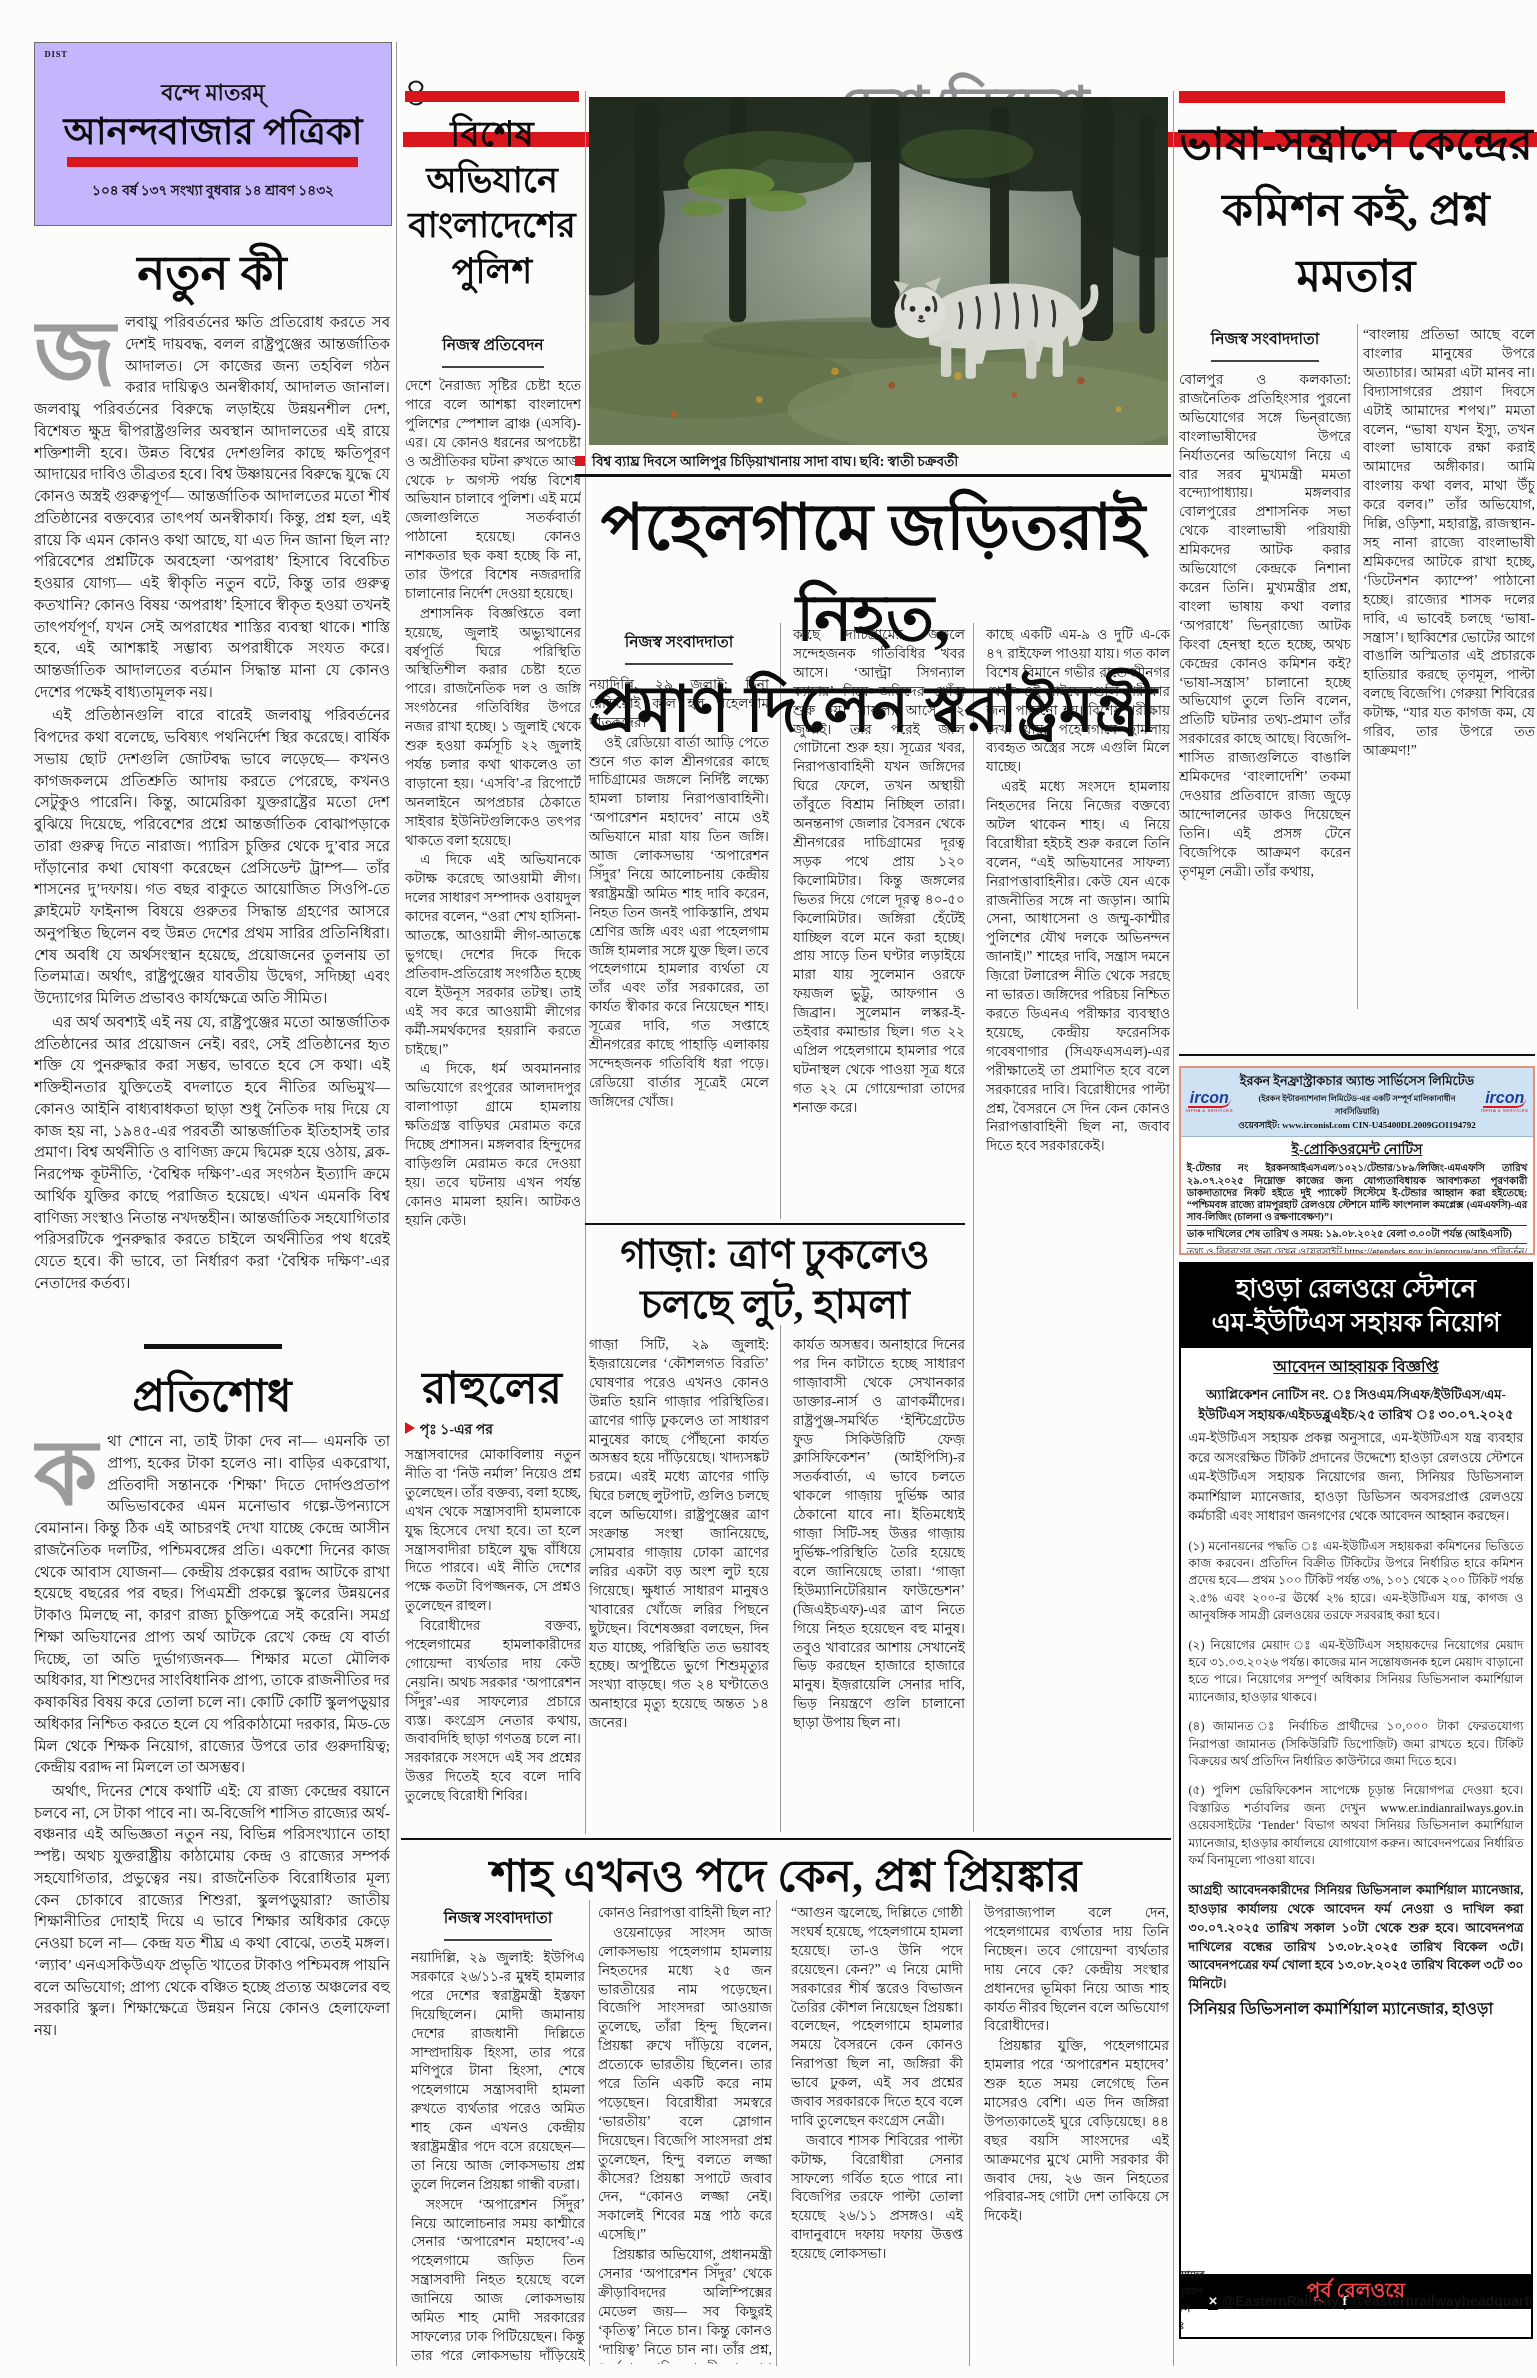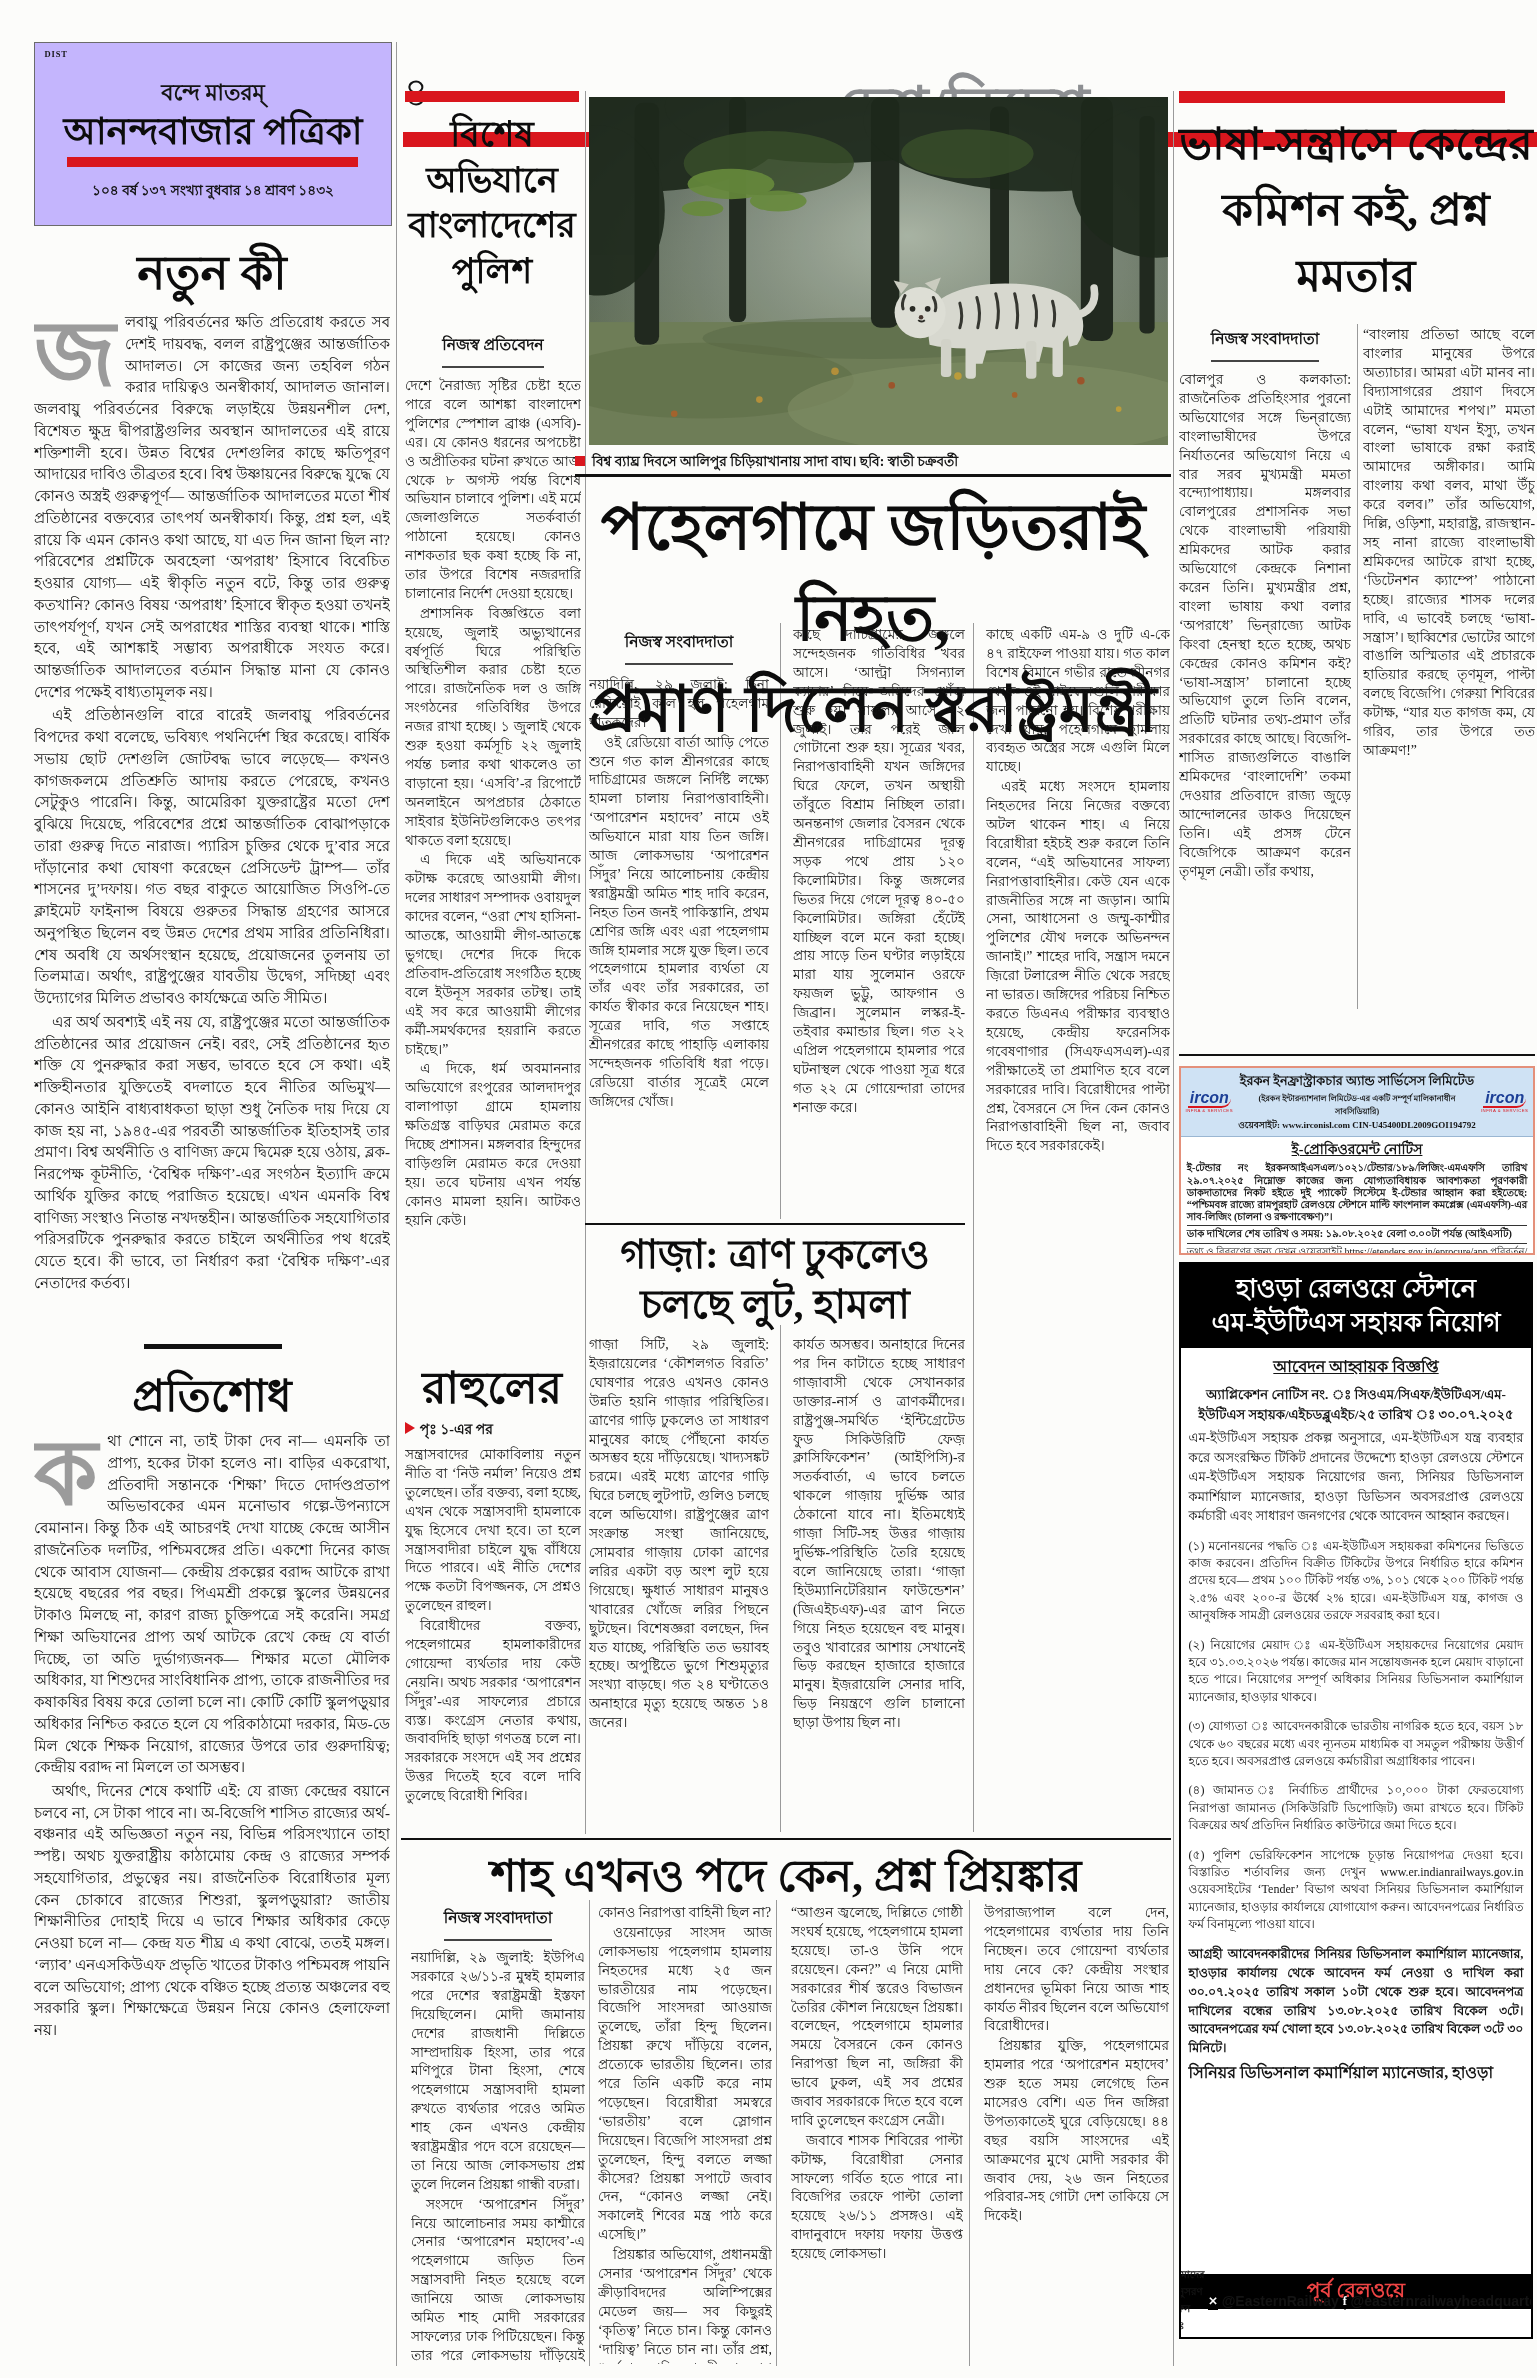--- a/index.html
+++ b/index.html
@@ -288,21 +288,20 @@
       <div>হাওড়া রেলওয়ে স্টেশনে</div>
       <div>এম-ইউটিএস সহায়ক নিয়োগ</div>
     </div>
     <div style="padding:5.7px 7.6px 0 7.6px;">
       <div class="center" style="font-size:16px;font-weight:bold;margin-bottom:3.8px;"><span class="u">আবেদন আহ্বায়ক বিজ্ঞপ্তি</span></div>
       <div class="center" style="font-size:13.2px;font-weight:bold;line-height:1.5;margin-bottom:3.8px;">অ্যাপ্লিকেশন নোটিস নং. ঃ সিওএম/সিএফ/ইউটিএস/এম-ইউটিএস সহায়ক/এইচডব্লুএইচ/২৫  তারিখ ঃ ৩০.০৭.২০২৫</div>
       <div class="small-just" style="font-size:13px;line-height:1.5;margin-bottom:9px;">এম-ইউটিএস সহায়ক প্রকল্প অনুসারে, এম-ইউটিএস যন্ত্র ব্যবহার করে অসংরক্ষিত টিকিট প্রদানের উদ্দেশ্যে হাওড়া রেলওয়ে স্টেশনে এম-ইউটিএস সহায়ক নিয়োগের জন্য, সিনিয়র ডিভিসনাল কমার্শিয়াল ম্যানেজার, হাওড়া ডিভিসন অবসরপ্রাপ্ত রেলওয়ে কর্মচারী এবং সাধারণ জনগণের থেকে আবেদন আহ্বান করছেন।</div>
       <div class="small-just" style="font-size:12px;line-height:1.45;">
           <p>(১) মনোনয়নের পদ্ধতি ঃ এম-ইউটিএস সহায়করা কমিশনের ভিত্তিতে কাজ করবেন। প্রতিদিন বিক্রীত টিকিটের উপরে নির্ধারিত হারে কমিশন প্রদেয় হবে— প্রথম ১০০ টিকিট পর্যন্ত ৩%, ১০১ থেকে ২০০ টিকিট পর্যন্ত ২.৫% এবং ২০০-র ঊর্ধ্বে ২% হারে। এম-ইউটিএস যন্ত্র, কাগজ ও আনুষঙ্গিক সামগ্রী রেলওয়ের তরফে সরবরাহ করা হবে।</p>
           <p>(২) নিয়োগের মেয়াদ ঃ এম-ইউটিএস সহায়কদের নিয়োগের মেয়াদ হবে ৩১.০৩.২০২৬ পর্যন্ত। কাজের মান সন্তোষজনক হলে মেয়াদ বাড়ানো হতে পারে। নিয়োগের সম্পূর্ণ অধিকার সিনিয়র ডিভিসনাল কমার্শিয়াল ম্যানেজার, হাওড়ার থাকবে।</p>
-          <p>(৩) যোগ্যতা ঃ আবেদনকারীকে ভারতীয় নাগরিক হতে হবে, বয়স ১৮ থেকে ৬০ বছরের মধ্যে এবং ন্যূনতম মাধ্যমিক বা সমতুল পরীক্ষায় উত্তীর্ণ হতে হবে। অবসরপ্রাপ্ত রেলওয়ে কর্মচারীরা অগ্রাধিকার পাবেন।</p>
           <p>(৪) জামানত ঃ নির্বাচিত প্রার্থীদের ১০,০০০ টাকা ফেরতযোগ্য নিরাপত্তা জামানত (সিকিউরিটি ডিপোজ়িট) জমা রাখতে হবে। টিকিট বিক্রয়ের অর্থ প্রতিদিন নির্ধারিত কাউন্টারে জমা দিতে হবে।</p>
           <p>(৫) পুলিশ ভেরিফিকেশন সাপেক্ষে চূড়ান্ত নিয়োগপত্র দেওয়া হবে। বিস্তারিত শর্তাবলির জন্য দেখুন www.er.indianrailways.gov.in ওয়েবসাইটের ‘Tender’ বিভাগ অথবা সিনিয়র ডিভিসনাল কমার্শিয়াল ম্যানেজার, হাওড়ার কার্যালয়ে যোগাযোগ করুন। আবেদনপত্রের নির্ধারিত ফর্ম বিনামূল্যে পাওয়া যাবে।</p>
         </div>
       <div class="small-just" style="font-size:12.5px;line-height:1.5;font-weight:bold;margin-top:5.7px;">আগ্রহী আবেদনকারীদের সিনিয়র ডিভিসনাল কমার্শিয়াল ম্যানেজার, হাওড়ার কার্যালয় থেকে আবেদন ফর্ম নেওয়া ও দাখিল করা ৩০.০৭.২০২৫ তারিখ সকাল ১০টা থেকে শুরু হবে। আবেদনপত্র দাখিলের বন্ধের তারিখ ১৩.০৮.২০২৫ তারিখ বিকেল ৩টে। আবেদনপত্রের ফর্ম খোলা হবে ১৩.০৮.২০২৫ তারিখ বিকেল ৩টে ৩০ মিনিটে।</div>
       <div style="text-align:left;font-size:16px;font-weight:bold;margin-top:1.9px;">সিনিয়র ডিভিসনাল কমার্শিয়াল ম্যানেজার, হাওড়া</div>
     </div>
     <div class="abs" style="left:0;bottom:28px;width:100%;background:#000;color:#ef4444;text-align:center;font-size:20px;font-weight:bold;padding:0.9px 0;">পূর্ব রেলওয়ে</div>
     <div class="abs" style="left:0;bottom:1.9px;width:100%;display:flex;align-items:center;justify-content:center;font-weight:bold;">
       <span style="font-size:10px;">আমাদের অনুসরণ করুন ঃ</span>
       <span class="xicon">✕</span>

